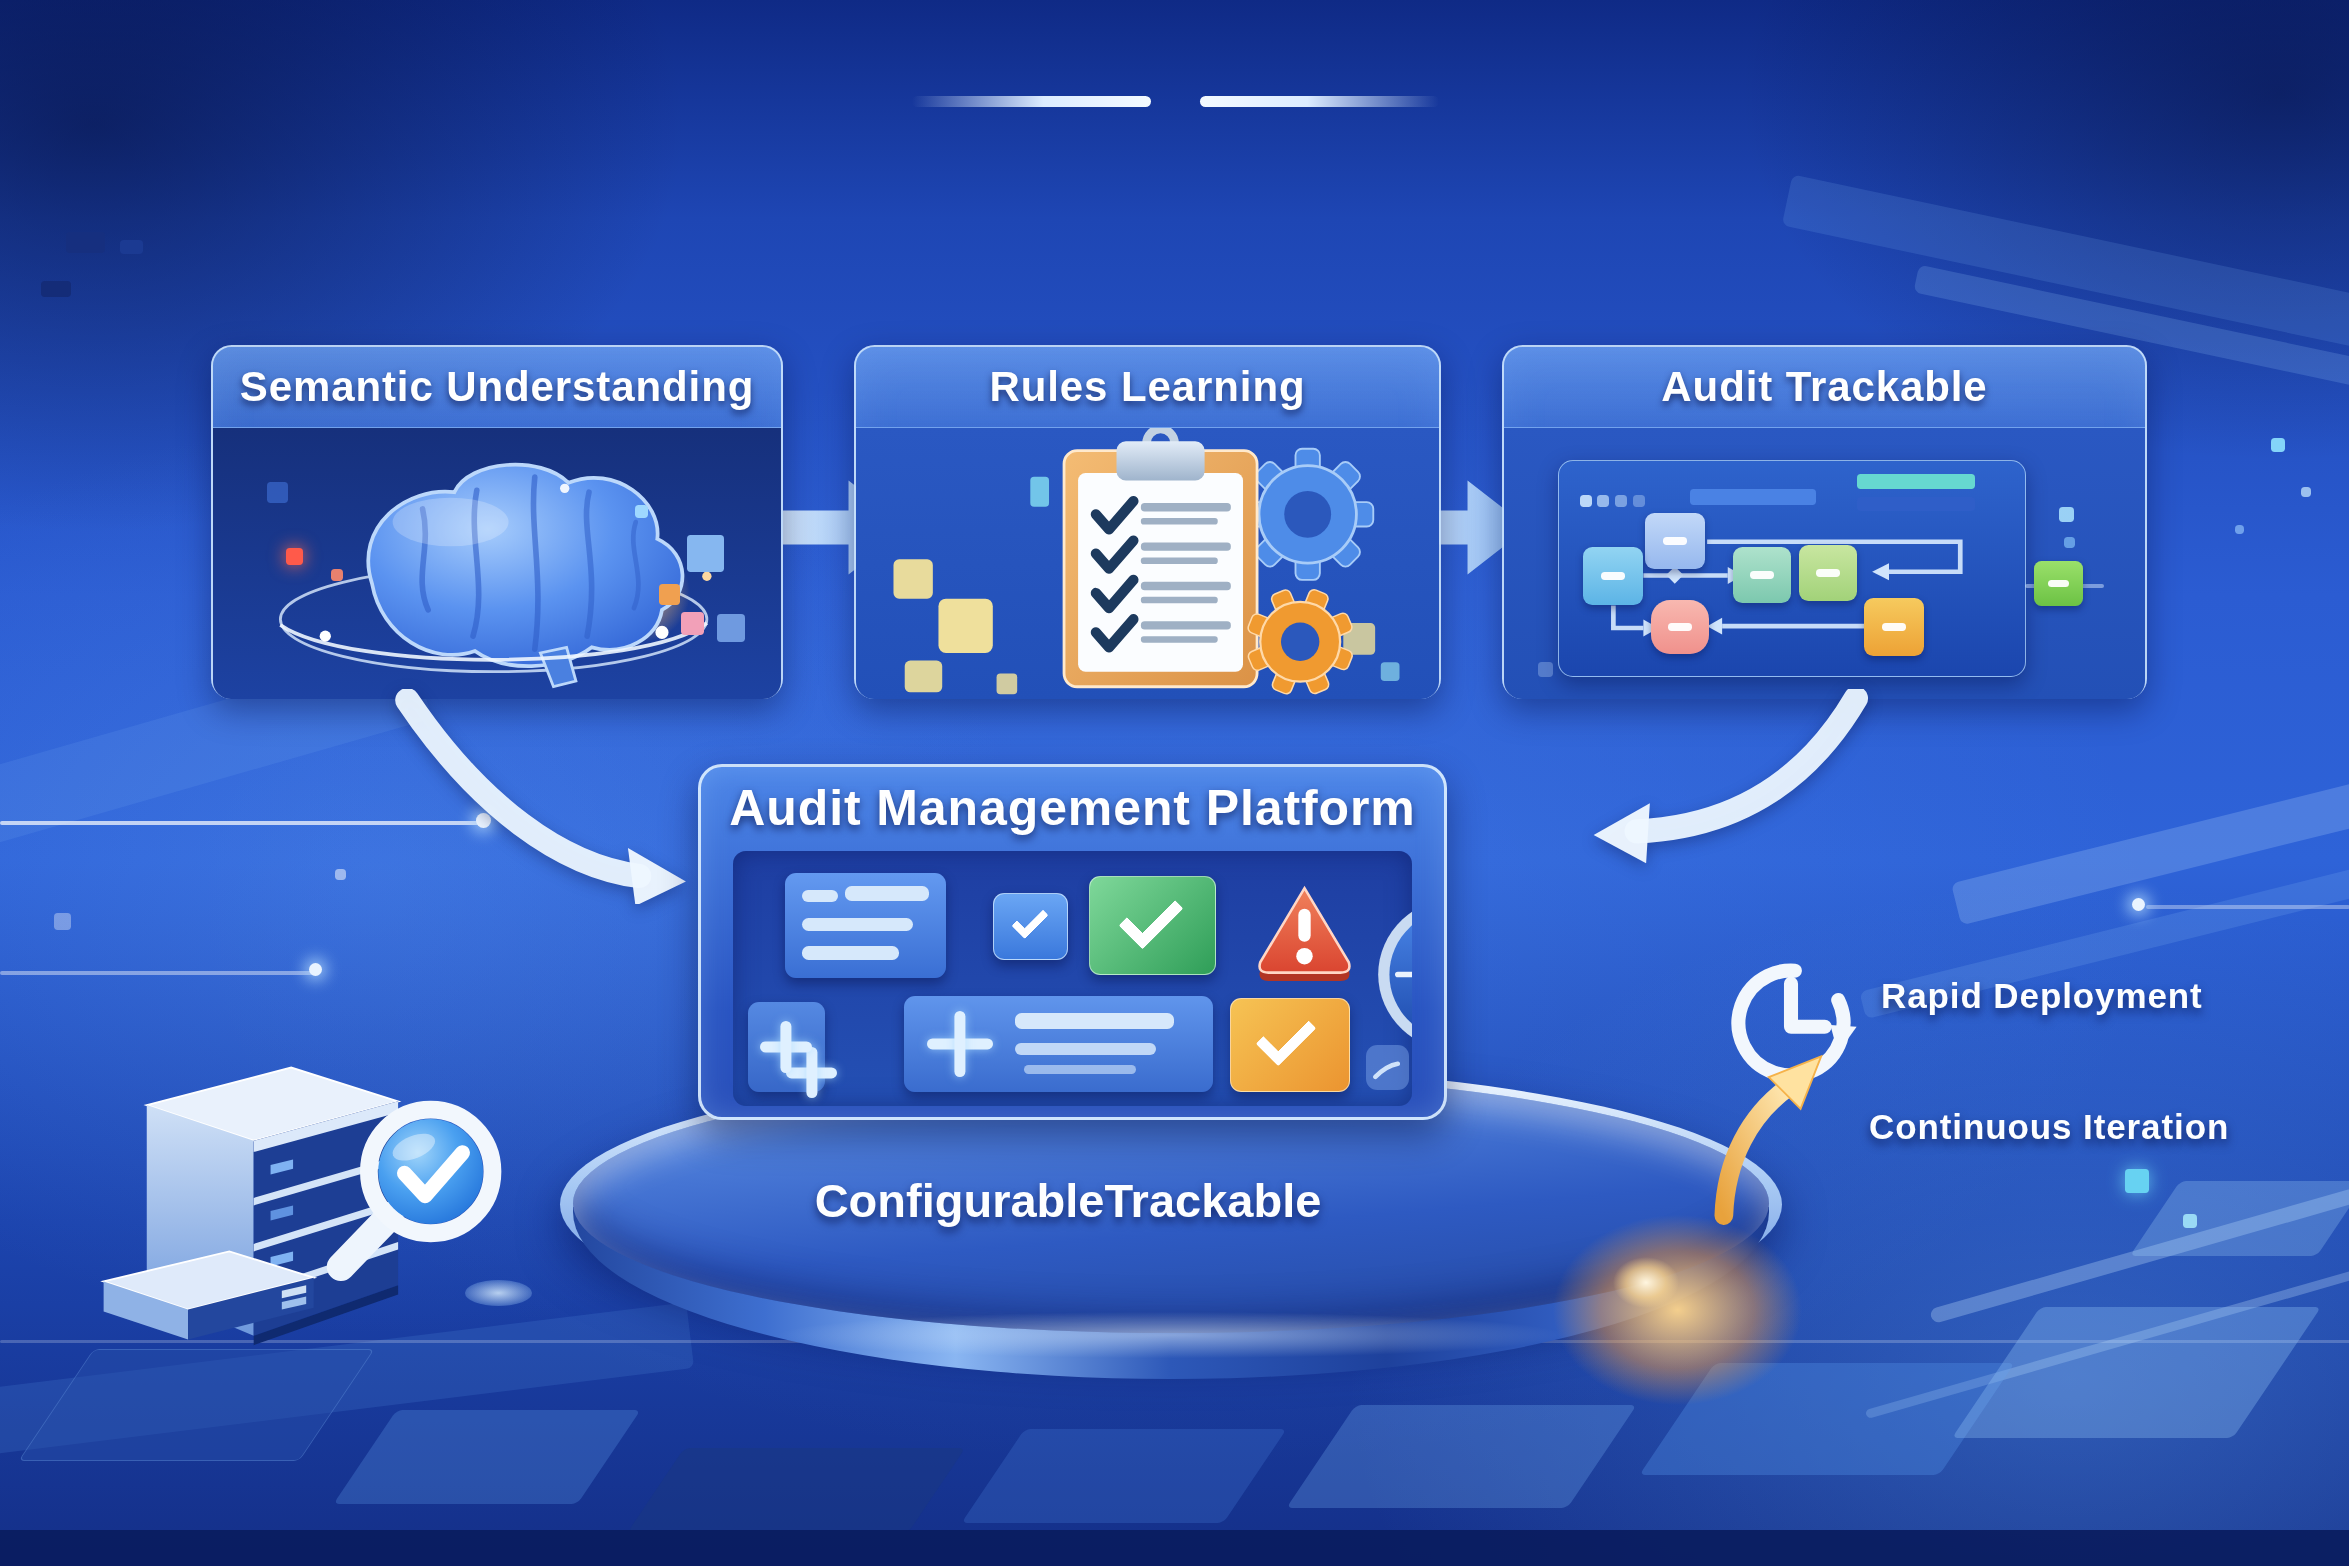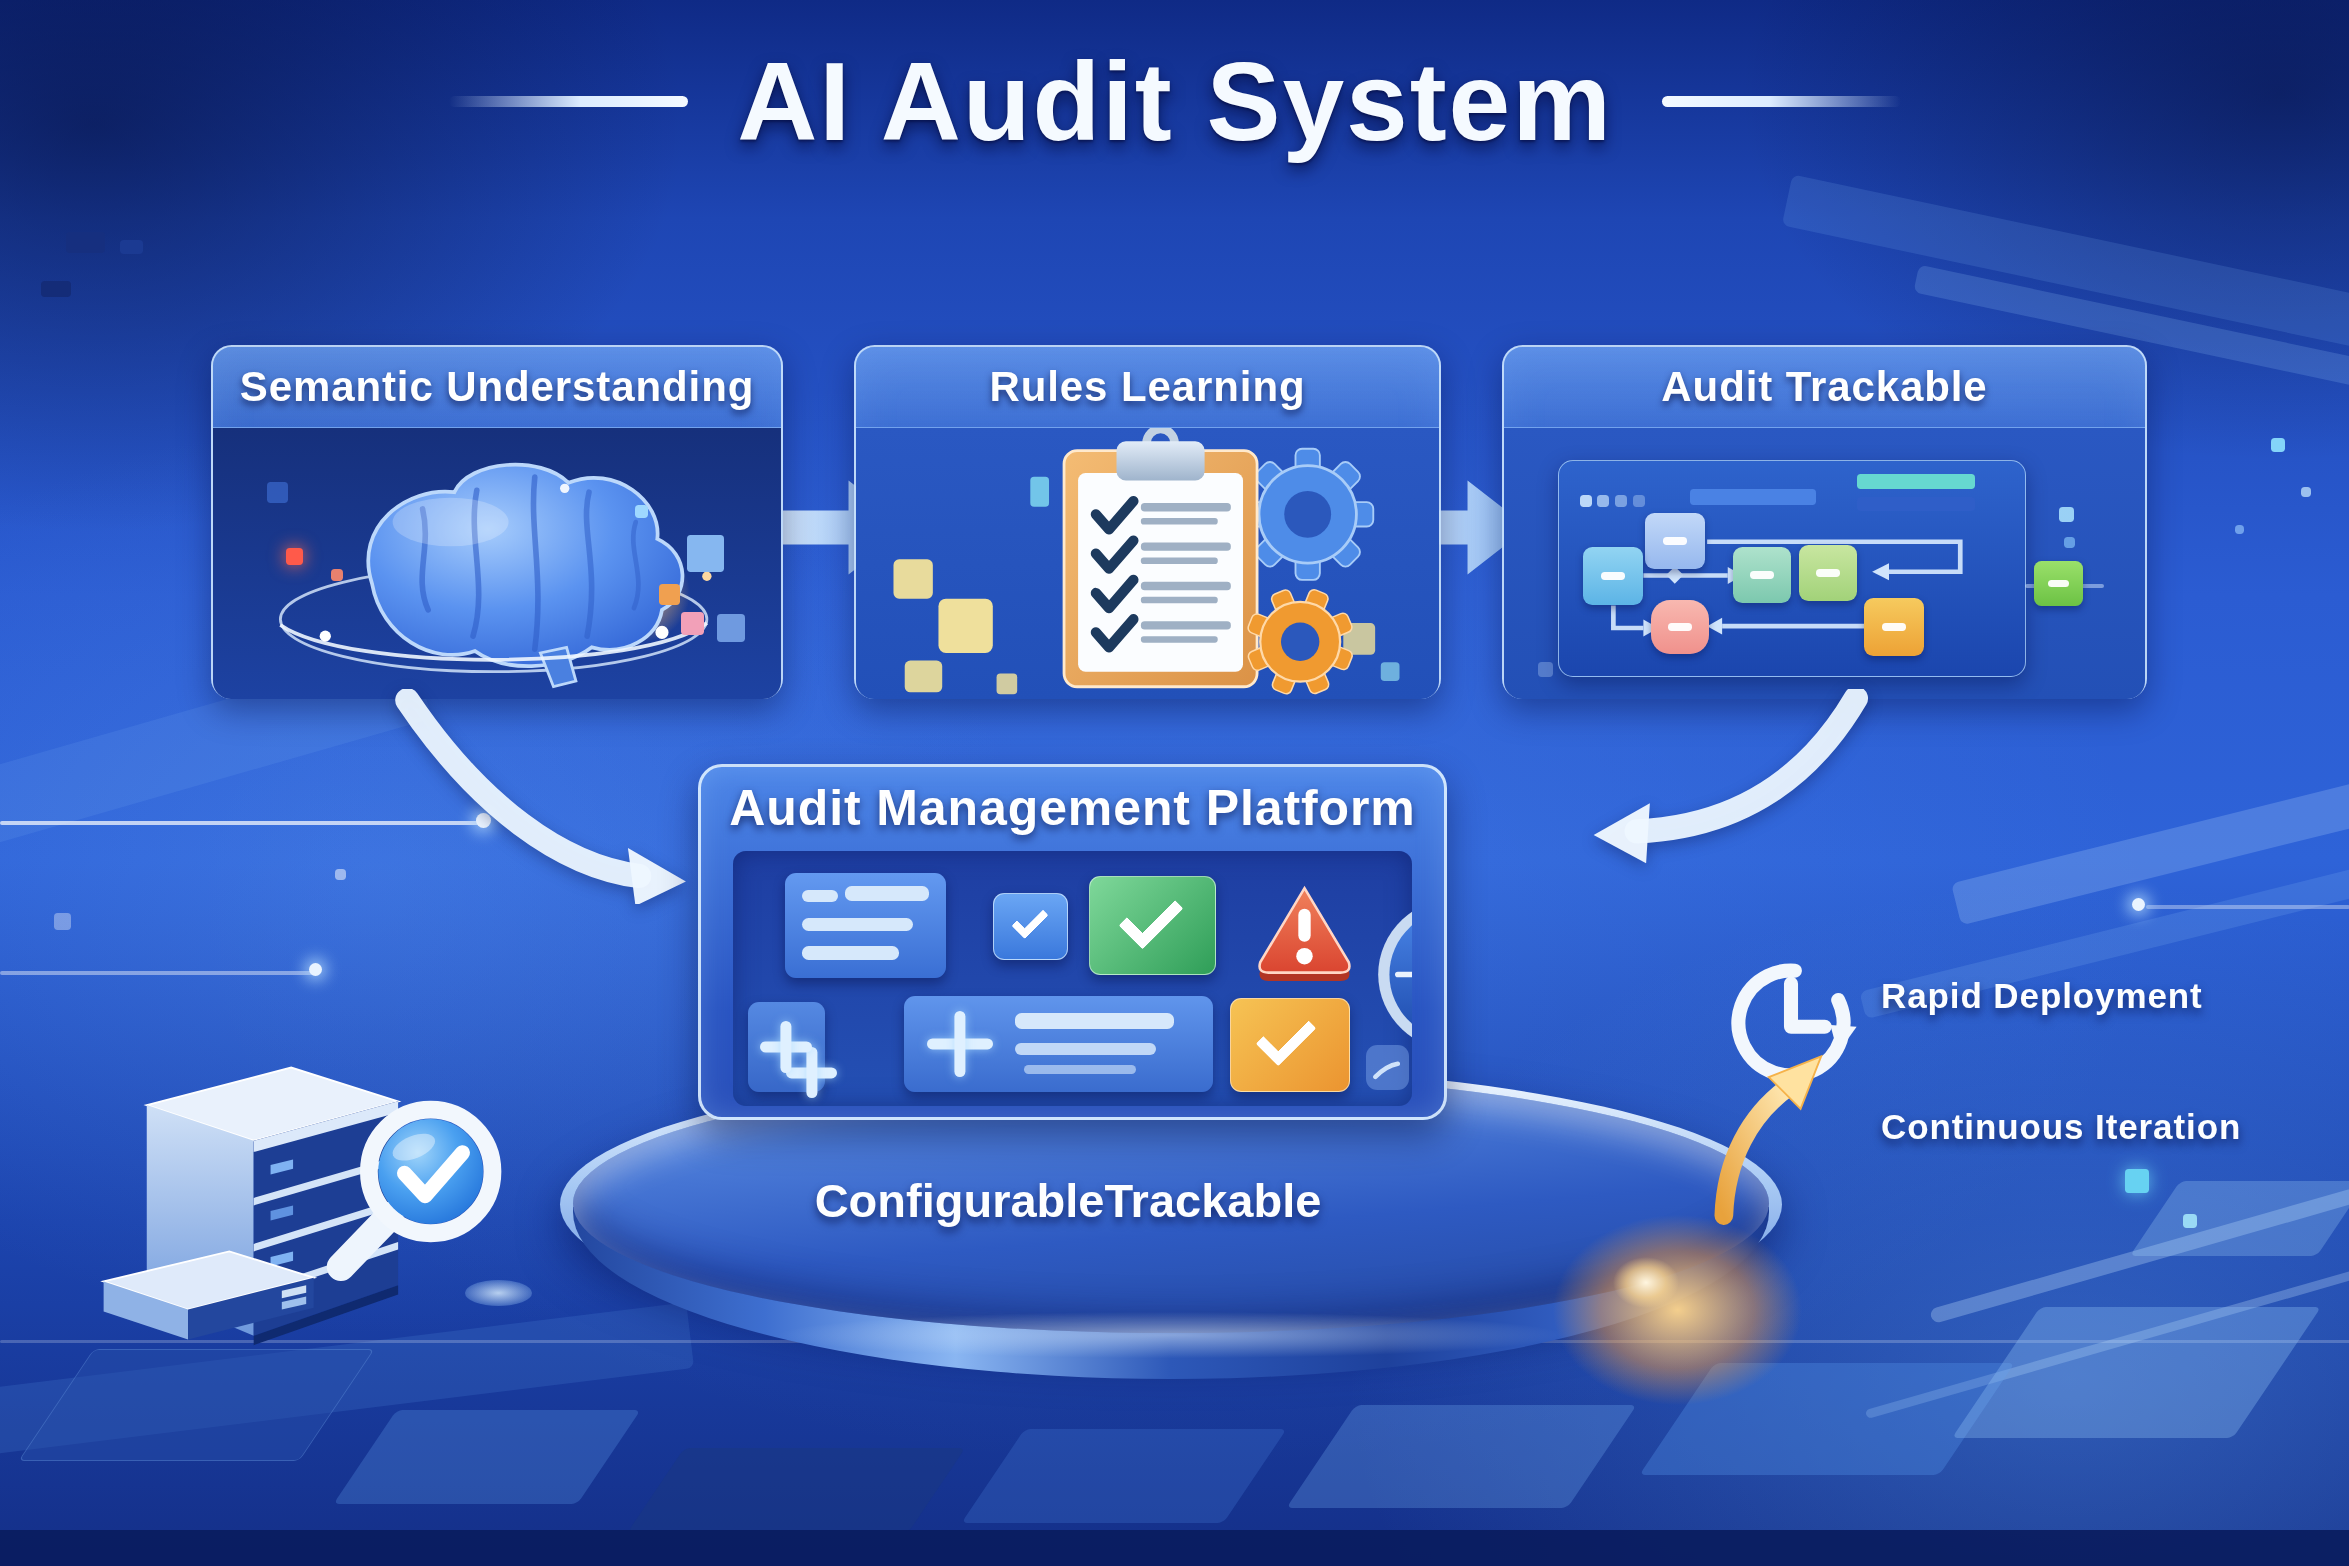--- a/index.html
+++ b/index.html
@@ -111,21 +111,21 @@
   .ibar { position:absolute; border-radius:6.6px; background:#d6e8fb; }
   .chk { position:absolute; border-left-style:solid; border-bottom-style:solid; border-color:#fff;
     transform:rotate(-45deg); border-radius:2.8px; }
   .plus { position:absolute; }
   .plus::before, .plus::after { content:""; position:absolute; background:#dff0ff; border-radius:5.6px;
     box-shadow:0 0 9.4px rgba(170,220,255,.7); }
 
   
   .feature { position:absolute; font-size:35px; font-weight:700; color:#fdfeff; z-index:6;
     text-shadow:0 4.7px 9.4px rgba(3,8,55,.6); letter-spacing:0.9px; }
-  .f1 { left:1881px; top:976px; } .f2 { left:1869px; top:1107px;margin-left:12px; }
+  .f1 { left:1881px; top:976px; } .f2 { left:1869px; top:1107px; }
 
   .band { position:absolute; left:0; bottom:0; width:100%; height:37px; background:#0a1c5e; opacity:.92; z-index:1; }
   svg { display:block; }
 </style>
 </head>
 <body>
 
 <div id="canvas">
   <div class="bg-overlay"></div>
 
@@ -161,21 +161,20 @@
   <div class="sqd" style="left:2301px;top:487px;width:10.3px;height:10.3px;background:#cdeeff;opacity:.7;"></div>
   <div class="sqd" style="left:2235px;top:525px;width:9.4px;height:9.4px;background:#9fd0ff;opacity:.6;"></div>
   <div class="sqd" style="left:2125px;top:1169px;width:24px;height:24px;background:#6ee0f8;opacity:.9;box-shadow:0 0 17px rgba(120,230,255,.8);"></div>
   <div class="sqd" style="left:2183px;top:1214px;width:14px;height:14px;background:#aef2ff;opacity:.8;"></div>
   <div class="sqd" style="left:54px;top:913px;width:17px;height:17px;background:rgba(255,255,255,.35);"></div>
   <div class="sqd" style="left:335px;top:869px;width:11.2px;height:11.2px;background:rgba(255,255,255,.5);"></div>
   <div class="sqd" style="left:465px;top:1280px;width:67px;height:26px;border-radius:50%;background:radial-gradient(closest-side,rgba(210,232,252,.85),rgba(150,195,245,.3));"></div>
 
   <div class="title-row">
     <span class="dash dash-l"></span>
-    <h1 class="title">AI Audit System</h1>
     <span class="dash dash-r"></span>
   </div>
 
   <div class="flow-arrow fa1"></div>
   <div class="flow-arrow fa2"></div>
 
   <section class="card card2">
     <header class="card-h">Rules Learning</header>
     <div class="card-b body2">
       <svg width="581" height="271" viewBox="0 0 620 289">

